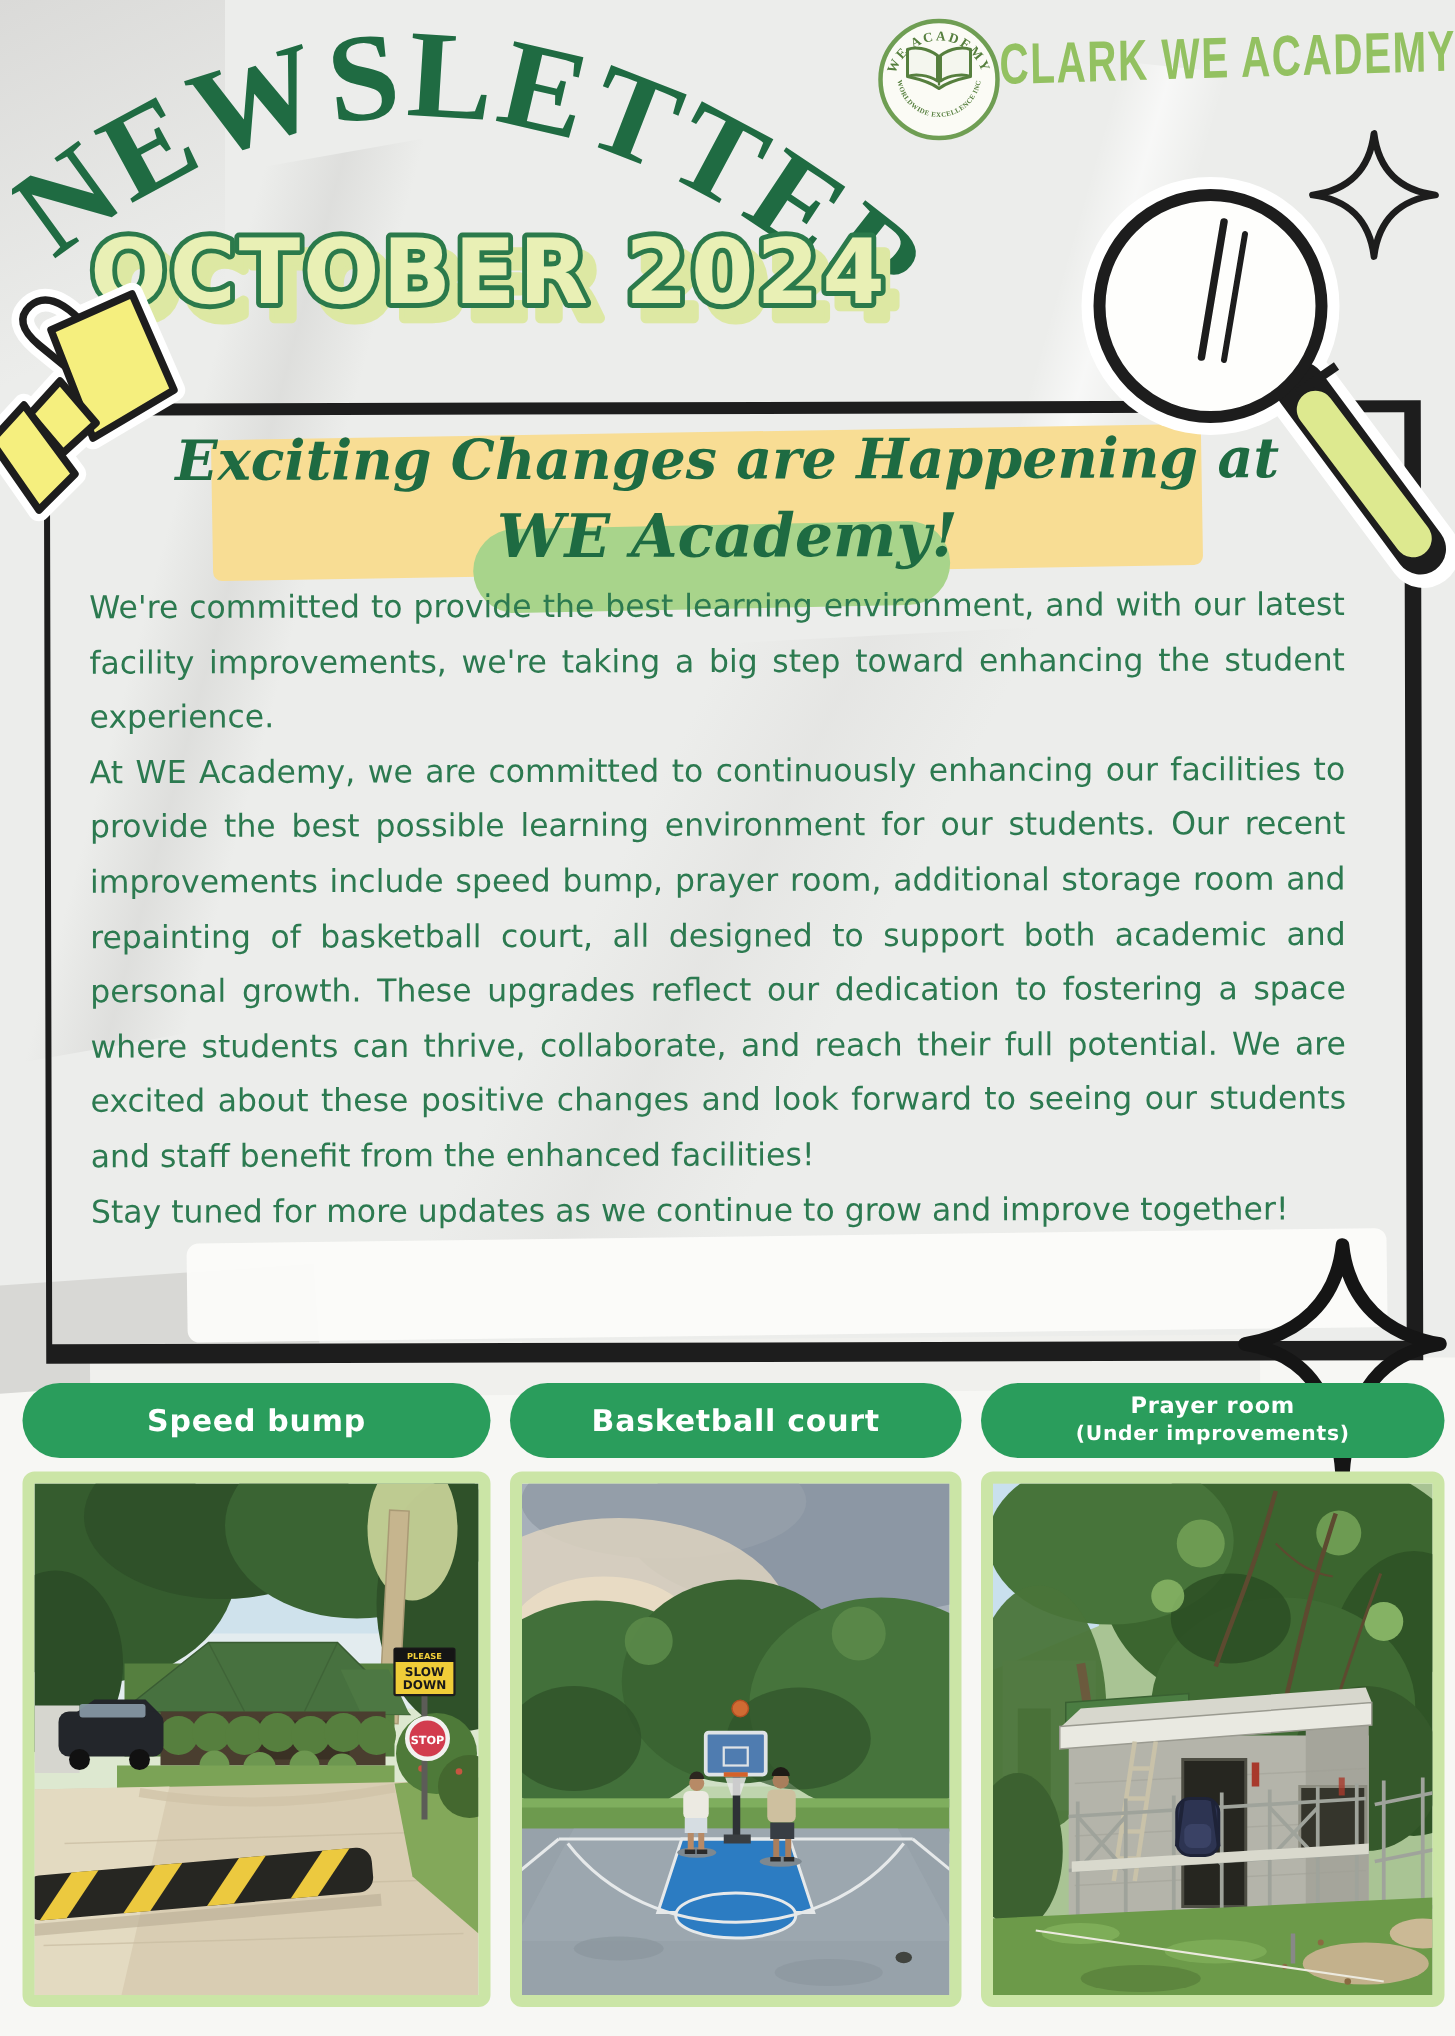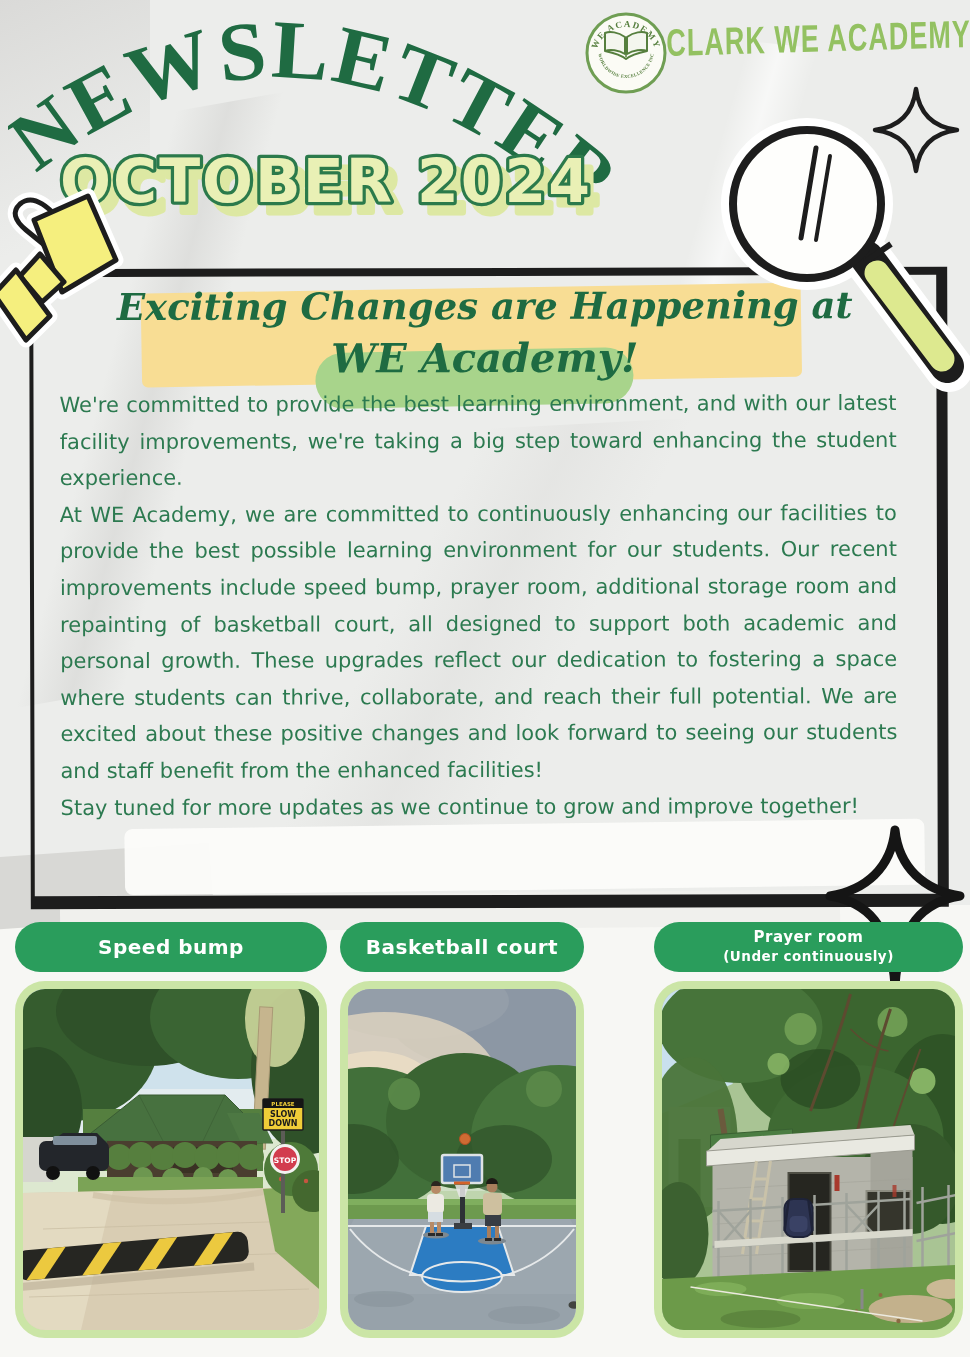--- a/index.html
+++ b/index.html
@@ -43,27 +43,27 @@
   .heading .l1{font-size:37px;display:block;}
   .heading .l2{font-size:40px;display:block;}
   .body-text{position:absolute;left:26px;right:40px;top:110px;color:#2c7a50;
      font-size:21px;line-height:36.6px;text-align:justify;}
   .body-text p{margin:0;}
   .sparkle-big{position:absolute;left:820px;top:824px;}
 
   
   .card{position:absolute;top:922px;}
   .card.c1{left:15px;width:312px;}
-  .card.c2{left:340px;width:244px;}
+  .card.c2{left:340px;width:301px;}
   .card.c3{left:654px;width:309px;}
   .pill{height:50px;background:#2a9d5c;border-radius:25px;color:#fff;display:flex;
      flex-direction:column;align-items:center;justify-content:center;font-size:20px;letter-spacing:.5px;font-weight:bold;}
   .pill .sub{font-size:13.5px;}
   .c3 .pill{font-size:15px;line-height:1.3;}
-  .photo{margin-top:9px;height:357px;border:8px solid #cbe5a6;border-radius:30px;overflow:hidden;
+  .photo{margin-top:9px;height:357px;border:8px solid #cbe5a6;border-radius:8px;overflow:hidden;
      background:#dde8d0;box-sizing:border-box;}
   .photo svg{display:block;width:100%;height:100%;}
 </style>
 </head>
 <body>
 
 <div class="page">
 
   <div class="bg-bottom"></div>
   <div class="corner-shade"></div>
@@ -297,21 +297,21 @@
             <rect x="180" y="249" width="7" height="3" fill="#2a2a2a"></rect>
         </g>
         <ellipse cx="260" cy="316" rx="5.5" ry="3.8" fill="#41443f"></ellipse>
       </svg>
     </div>
   </div>
 
   <div class="card c3">
     <div class="pill">
       <span>Prayer room</span>
-      <span class="sub">(Under continuously)</span>
+      <span class="sub">(Under improvements)</span>
     </div>
     <div class="photo">
       <svg viewBox="0 0 296 341" preserveAspectRatio="xMidYMid slice" xmlns="http://www.w3.org/2000/svg">
         <rect x="0" y="0" width="296" height="341" fill="#a9c494"></rect>
         <polygon points="0,0 95,0 72,95 0,125" fill="#c9e0ee"></polygon>
         <ellipse cx="120" cy="30" rx="40" ry="20" fill="#dfeaf2" opacity=".8"></ellipse>
         <rect x="8" y="118" width="62" height="100" fill="#e9e9e2"></rect>
         <rect x="18" y="150" width="22" height="60" fill="#3a382e"></rect>
         <ellipse cx="200" cy="68" rx="125" ry="88" fill="#3b652f"></ellipse>
         <ellipse cx="80" cy="38" rx="82" ry="56" fill="#47743a"></ellipse>

